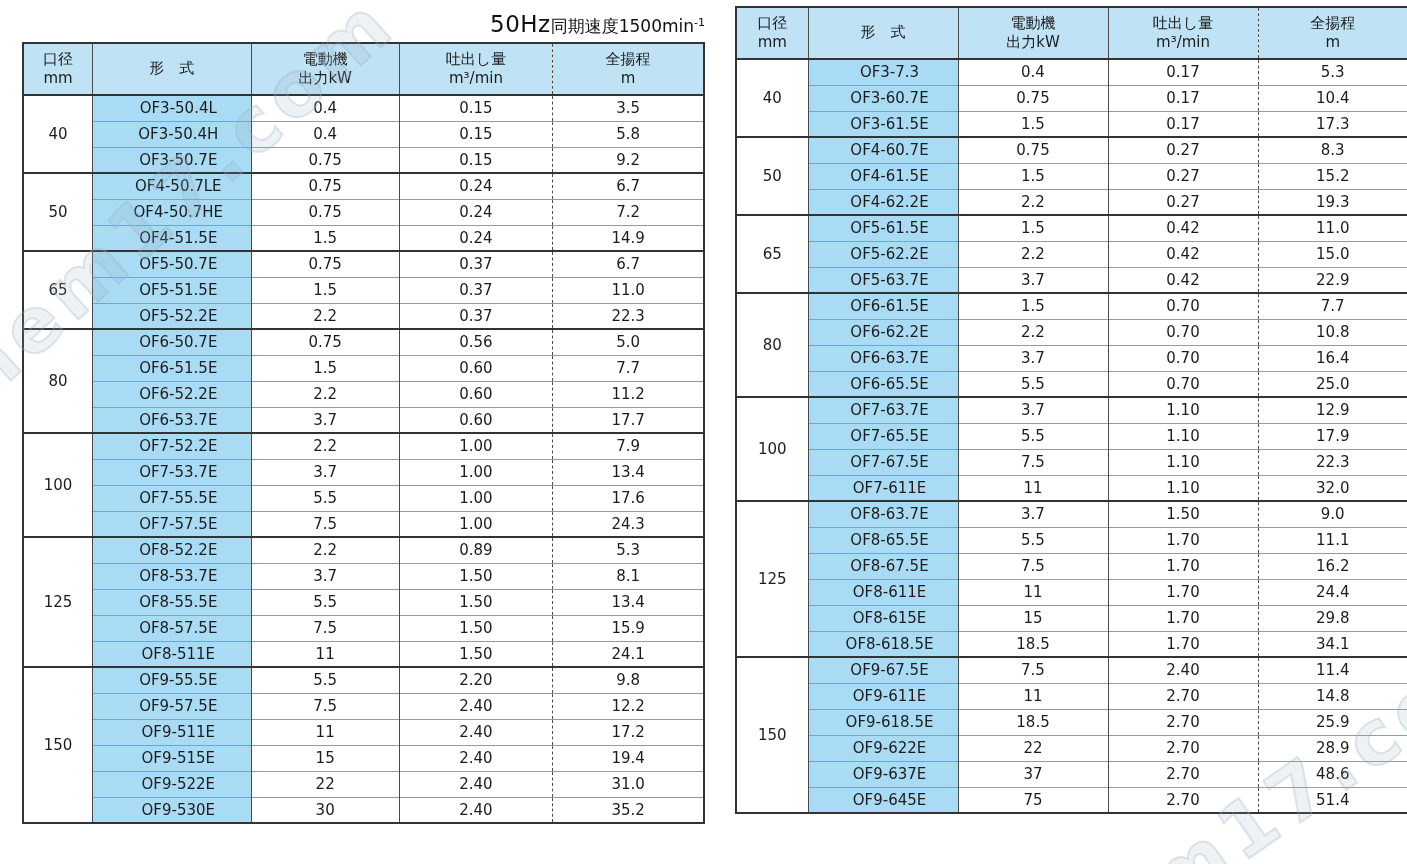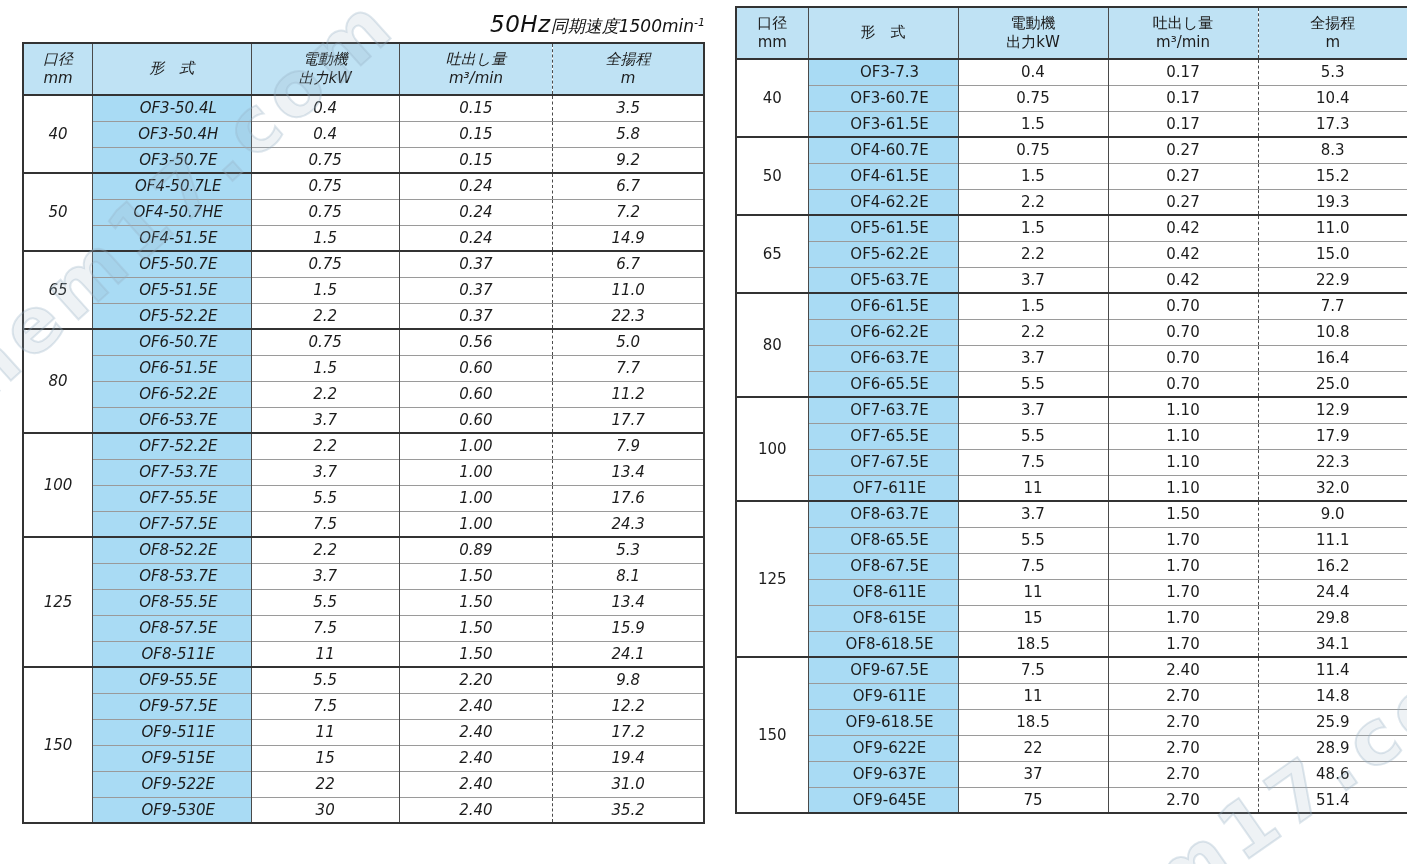--- a/index.html
+++ b/index.html
@@ -1,20 +1,20 @@
 <!DOCTYPE html>
 <html style="--header-bg: #bfe2f4; --model-bg: #a9dbf4;"><head>
 <meta charset="utf-8">
 <style>
   * { margin: 0; padding: 0; box-sizing: border-box; }
   html, body { width: 1407px; height: 864px; background: #ffffff; overflow: hidden; }
   body { font-family: "DejaVu Sans", sans-serif; position: relative; }
 
   .tables { display: flex; align-items: flex-start; gap: 30px; padding: 6px 0 0 22px; position: relative; z-index: 1; }
-  .table-block.t50 { width: 708px; font-style: italic; }
+  .table-block.t50 { width: 708px; }
   .table-block.t60 { width: 672px; }
 
   .table-title { text-align: right; height: 36px; line-height: 34px; color: #111; white-space: nowrap; }
   .table-title .hz   { font-size: 23px; letter-spacing: 0.5px; }
   .table-title .rest { font-size: 17px; }
   .table-title sup   { font-size: 11px; }
 
   table { border-collapse: collapse; border: 2px solid #333; table-layout: fixed; width: 100%; }
   th, td { font-size: 15px; color: #1c1c1c; overflow: hidden; white-space: nowrap; }
 

